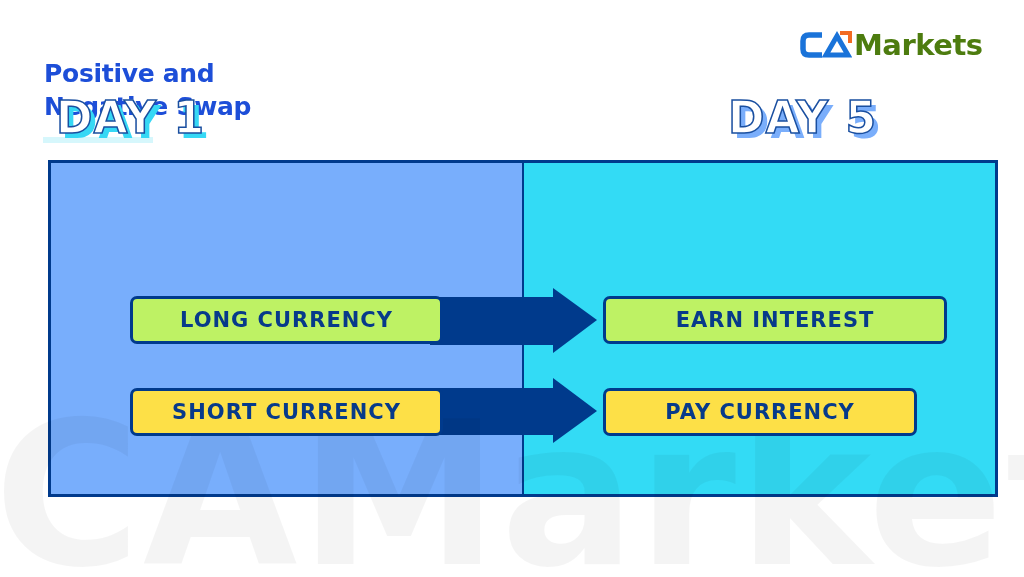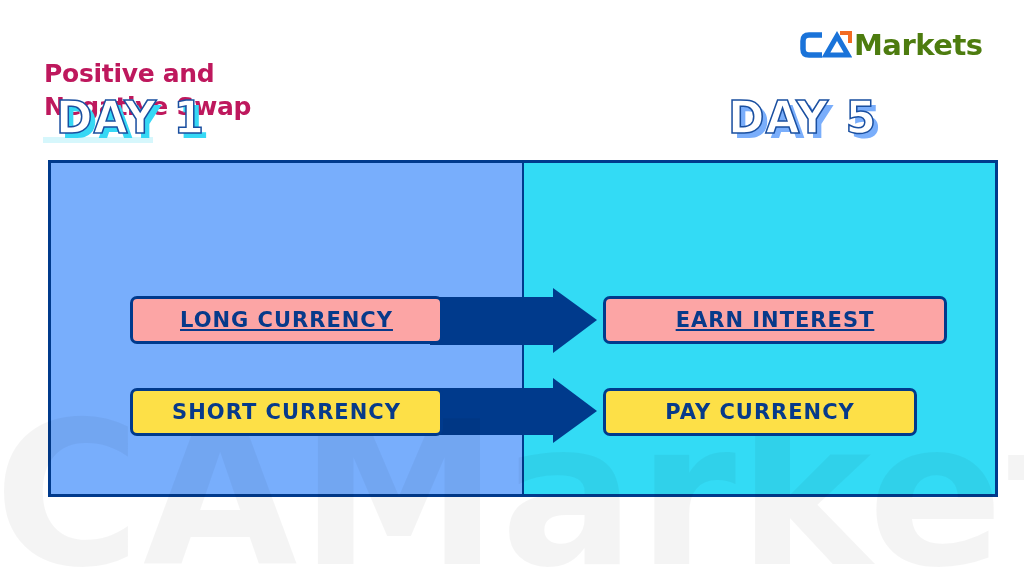--- a/index.html
+++ b/index.html
@@ -17,21 +17,21 @@
   .logo {
     position: absolute; left: 800px; top: 28px; height: 34px;
     display: flex; align-items: center;
     font-family: "DejaVu Sans", sans-serif; font-weight: bold; font-size: 29px;
     color: #4d7c0f; letter-spacing: -0.5px;
   }
   .logo svg { margin-right: 2px; }
   .title {
     position: absolute; left: 44px; top: 57px;
     font-family: "DejaVu Sans", sans-serif; font-weight: bold;
-    font-size: 25px; line-height: 33px; color: #be185d; letter-spacing: -0.3px;
+    font-size: 25px; line-height: 33px; color: #1d4ed8; letter-spacing: -0.3px;
   }
   .title-underline {
     position: absolute; left: 43px; top: 137px; width: 110px; height: 6px;
     background: #d6f7fc;
   }
   .frame {
     position: absolute; left: 48px; top: 160px; width: 950px; height: 337px;
     box-sizing: border-box; border: 3px solid #003a8c; z-index: 1;
   }
   .panel { position: absolute; top: 0; bottom: 0; }
@@ -46,21 +46,21 @@
   .day.d1 { left: 56px; text-shadow: 5px 5px 0 #36d8f5; }
   .day.d2 { left: 728px; text-shadow: 5px 5px 0 #7aaefb; }
   .arrows { position: absolute; left: 0; top: 0; z-index: 2; }
   .pill {
     position: absolute; height: 48px; box-sizing: border-box;
     border: 3px solid #003a8c; border-radius: 7px;
     display: flex; align-items: center; justify-content: center;
     font-family: "DejaVu Sans", sans-serif; font-weight: bold;
     font-size: 21px; letter-spacing: 1px; color: #073a8a; z-index: 4;
   }
-  .pill.yellow { background: #fca5a5; text-decoration: underline; }
+  .pill.yellow { background: #bef264; }
   .pill.white { background: #fde047; }
 </style>
 </head>
 <body>
 
 <div class="watermark">CAMarkets</div>
 
 <div class="logo">
   <svg width="52" height="28" viewBox="0 0 52 28">
     <path d="M22 4 H9 Q3 4 3 10 V18 Q3 24 9 24 H22" fill="none" stroke="#1a73d9" stroke-width="5.5" stroke-linecap="butt"></path>

